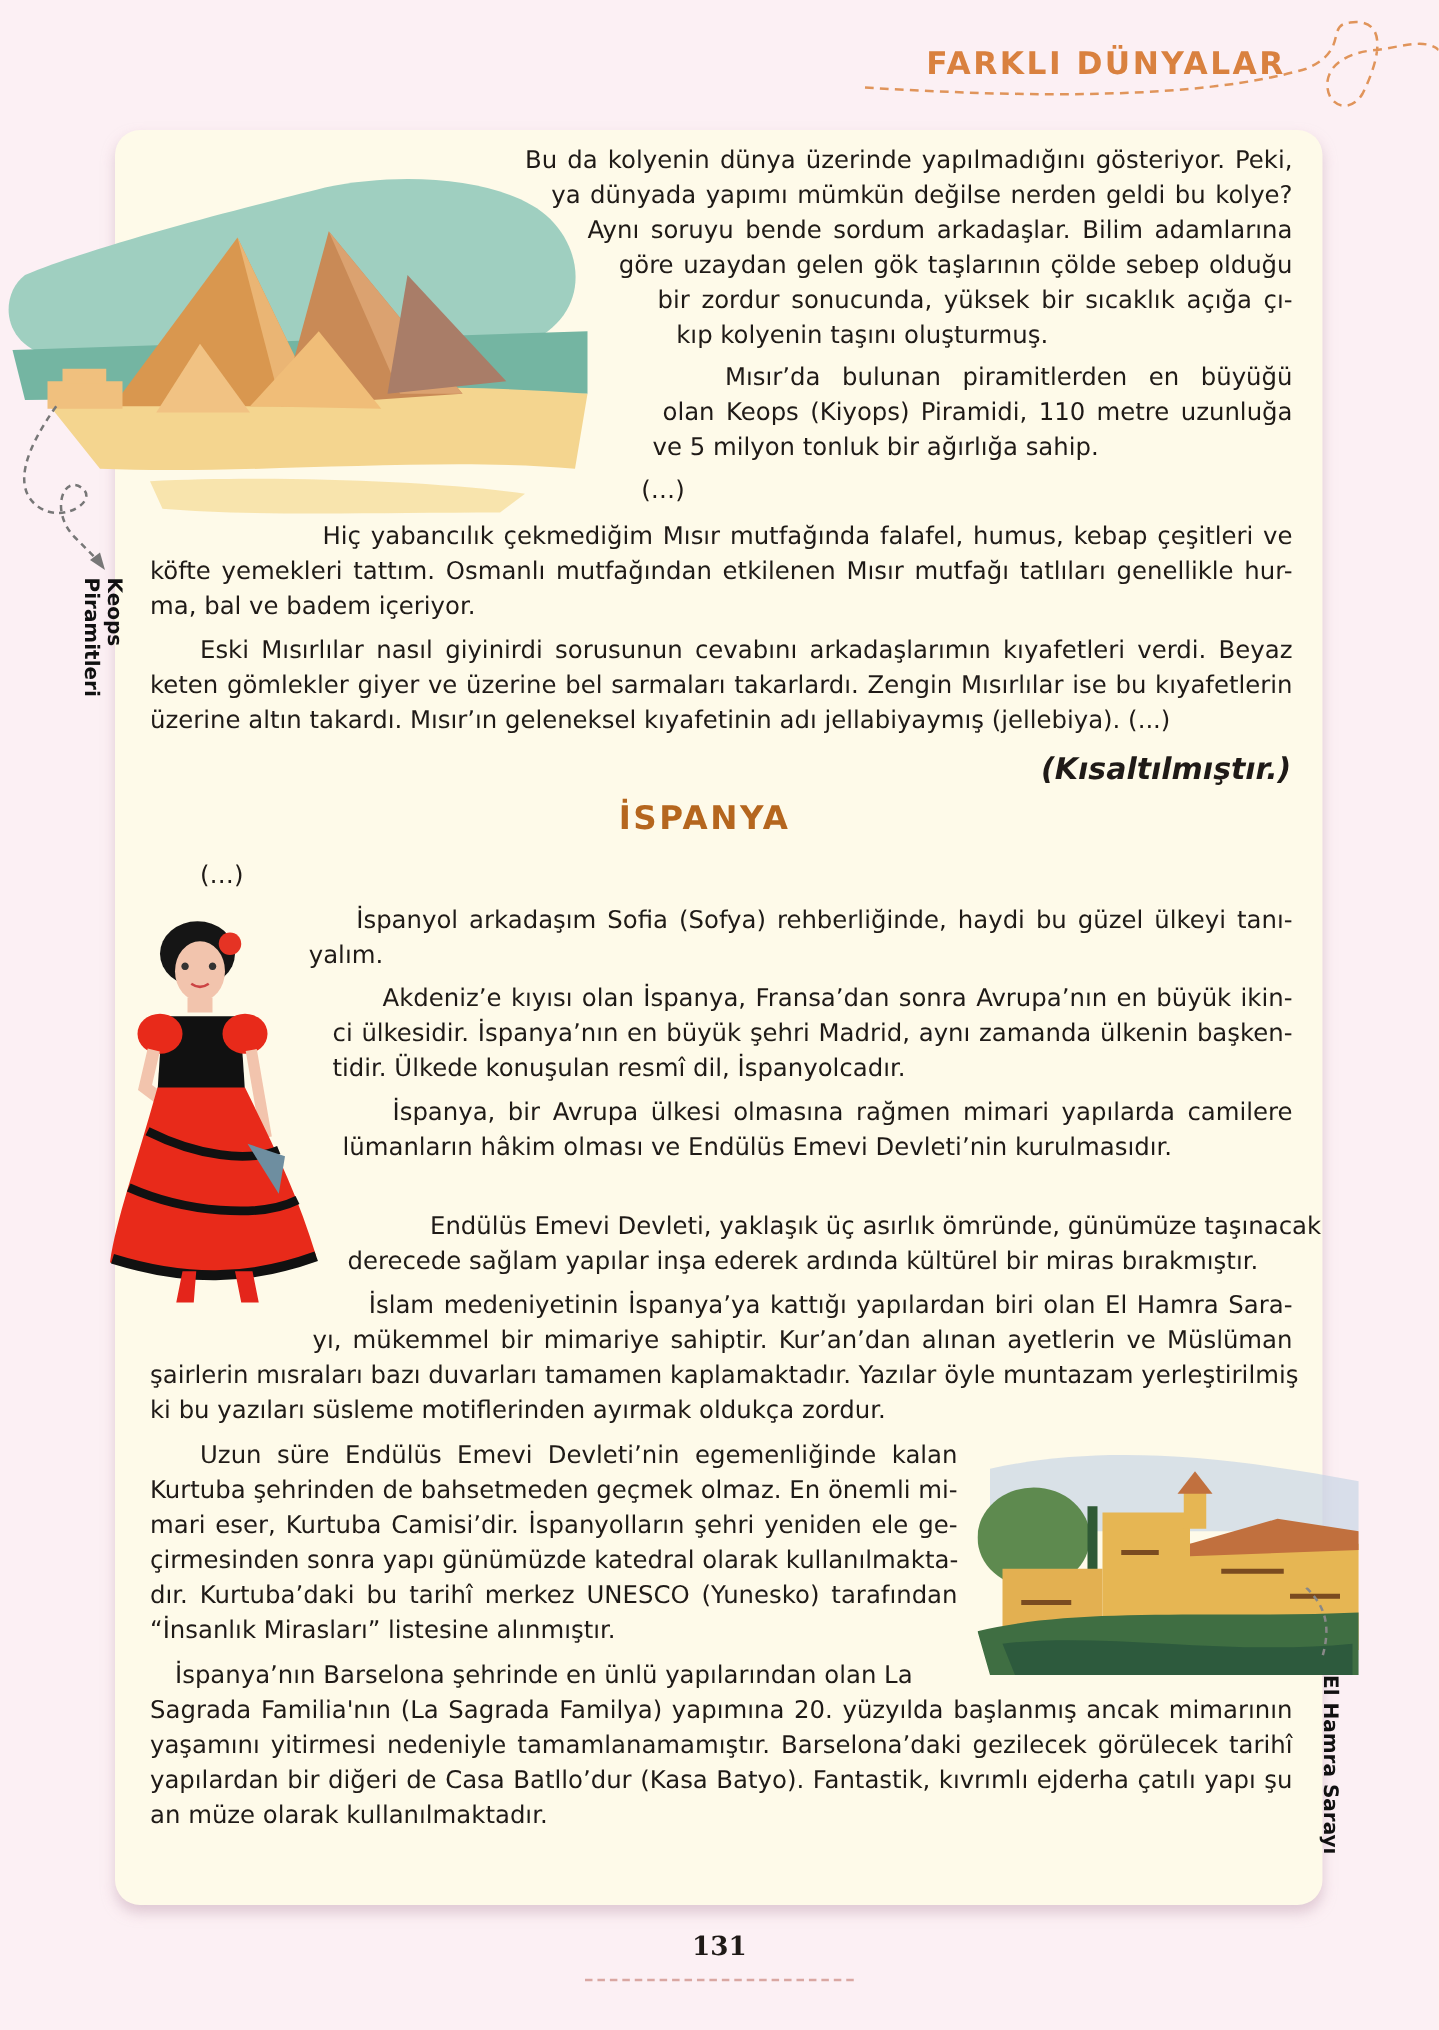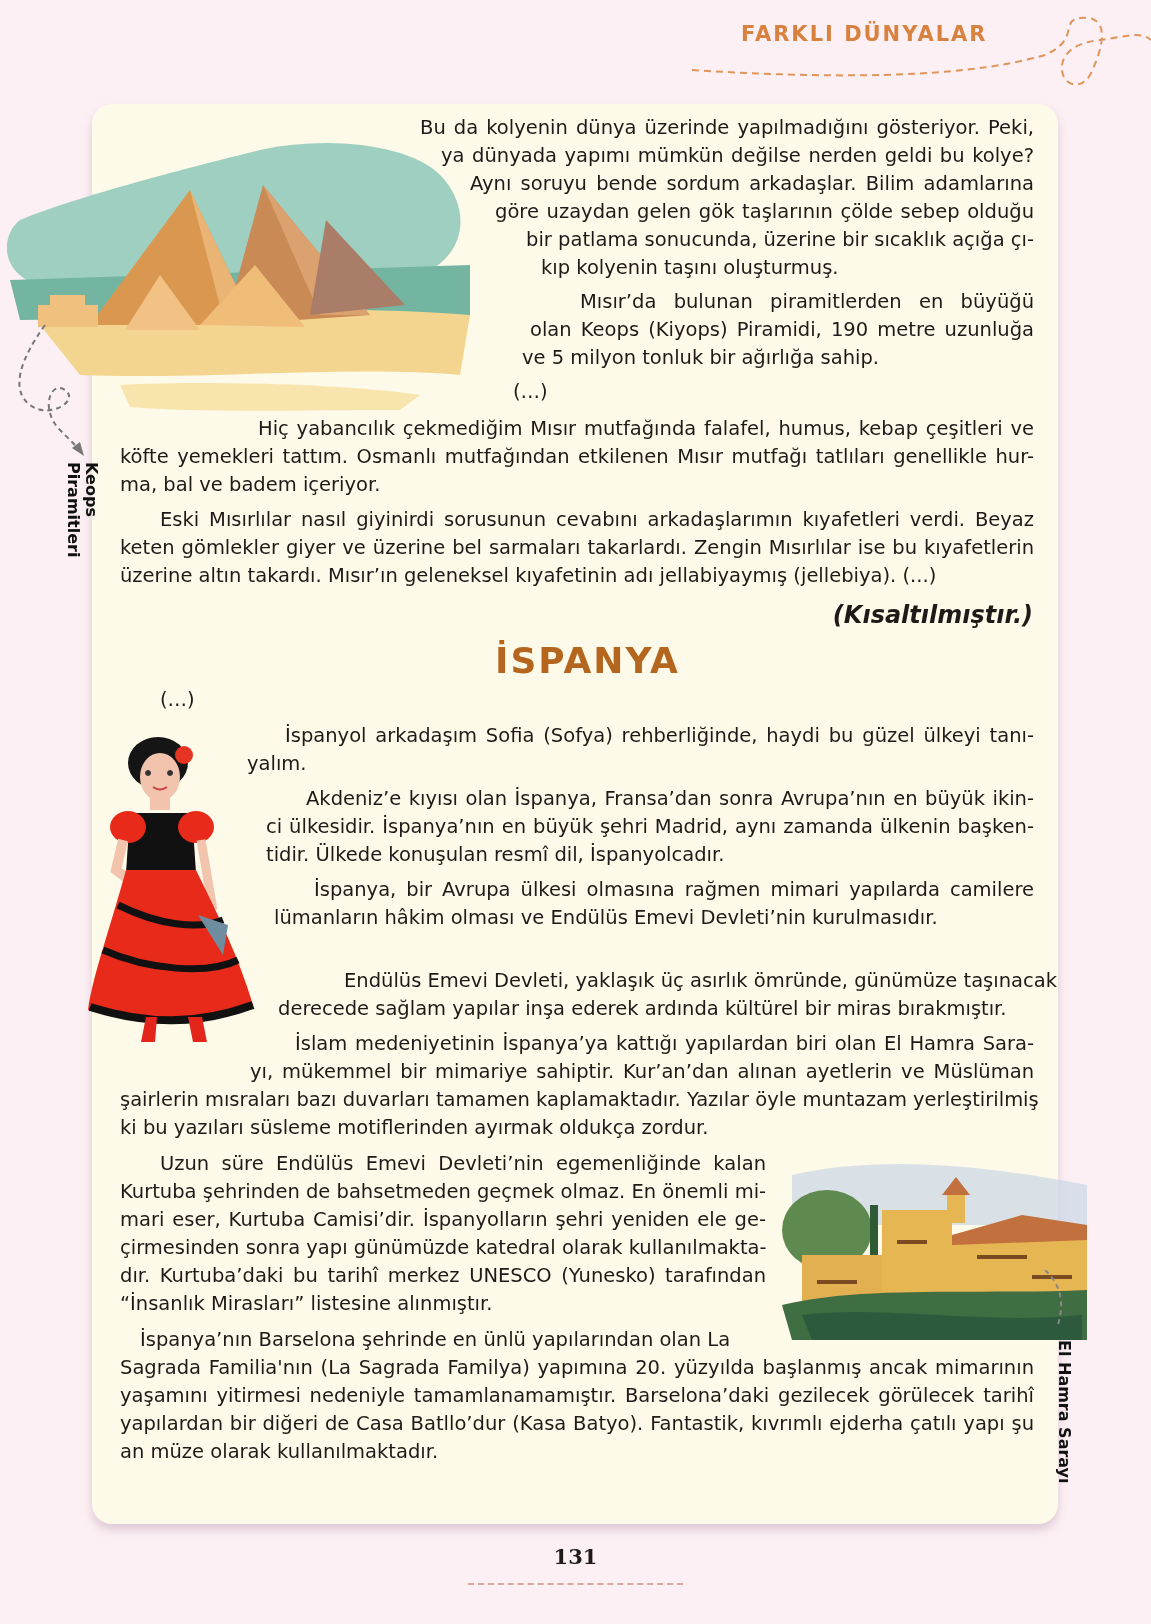--- a/index.html
+++ b/index.html
@@ -1,28 +1,28 @@
 <!DOCTYPE html>
 <html><head>
 <meta charset="utf-8">
 <style>
   html, body { margin:0; padding:0; }
   body { width:1151px; height:1624px; background:#fcf0f4; position:relative; overflow:hidden;
          font-family:"DejaVu Sans", sans-serif; color:#1f1a17; }
-  .header-title { position:absolute; left:741px; top:22px; font-family:"DejaVu Sans", sans-serif; font-weight:bold;
-         font-size:21px; letter-spacing:2px; color:#d9813f; }
+  .header-title { position:absolute; left:741px; top:36px; font-family:"DejaVu Sans", sans-serif; font-weight:bold;
+         font-size:25px; letter-spacing:2px; color:#d9813f; }
   .header-line { position:absolute; left:0; top:0; width:1151px; height:110px; pointer-events:none; }
   .card { position:absolute; left:92px; top:104px; width:966px; height:1420px; background:#fefae9;
           border-radius:20px; box-shadow:0 6px 10px rgba(200,170,185,0.55); }
   .p { position:absolute; font-size:19.5px; line-height:28px; margin:0; text-align:justify; }
   .p .ln { display:block; text-align:justify; text-align-last:justify; white-space:nowrap; }
   .p .ln.last { text-align-last:left; }
   .ellipsis { position:absolute; font-size:19.5px; }
   .credit { position:absolute; right:118px; top:600px; font-size:24px; font-weight:bold; font-style:italic; }
-  .section-title { position:absolute; left:495px; top:640px; font-size:36px; font-weight:bold; letter-spacing:2px;
+  .section-title { position:absolute; left:495px; top:640px; font-size:26px; font-weight:bold; letter-spacing:2px;
           color:#b5661e; font-family:"DejaVu Sans", sans-serif; }
   .vlabel { position:absolute; writing-mode:vertical-rl; font-weight:bold; font-size:16px; color:#111; line-height:18px; }
   .page-num { position:absolute; left:0; width:1151px; top:1544px; text-align:center; font-family:"DejaVu Serif", serif;
           font-weight:bold; font-size:21px; }
   .pnum-line { position:absolute; left:468px; top:1583px; width:215px; border-top:2px dashed #d9a7a2; }
   svg { display:block; }
 </style>
 </head>
 <body>
 
@@ -55,26 +55,26 @@
 
 <div class="vlabel" style="left:64px;top:462px;">
   <span>Keops</span><br><span>Piramitleri</span>
 </div>
 
 <div class="p" style="top:114px;left:0;width:1034px;">
   <span class="ln" style="margin-left:420px;">Bu da kolyenin dünya üzerinde yapılmadığını gösteriyor. Peki,</span>
   <span class="ln" style="margin-left:441px;">ya dünyada yapımı mümkün değilse nerden geldi bu kolye?</span>
   <span class="ln" style="margin-left:470px;">Aynı soruyu bende sordum arkadaşlar. Bilim adamlarına</span>
   <span class="ln" style="margin-left:495px;">göre uzaydan gelen gök taşlarının çölde sebep olduğu</span>
-  <span class="ln" style="margin-left:526px;">bir patlama sonucunda, üzerine bir sıcaklık açığa çı-</span>
+  <span class="ln" style="margin-left:526px;">bir zordur sonucunda, yüksek bir sıcaklık açığa çı-</span>
   <span class="ln last" style="margin-left:541px;">kıp kolyenin taşını oluşturmuş.</span>
 </div>
 <div class="p" style="top:288px;left:0;width:1034px;">
   <span class="ln" style="margin-left:580px;">Mısır’da bulunan piramitlerden en büyüğü</span>
-  <span class="ln" style="margin-left:530px;">olan Keops (Kiyops) Piramidi, 190 metre uzunluğa</span>
+  <span class="ln" style="margin-left:530px;">olan Keops (Kiyops) Piramidi, 110 metre uzunluğa</span>
   <span class="ln last" style="margin-left:522px;">ve 5 milyon tonluk bir ağırlığa sahip.</span>
 </div>
 <div class="ellipsis" style="left:513px;top:380px;">(…)</div>
 
 <div class="p" style="top:415px;left:120px;width:914px;">
   <span class="ln" style="margin-left:138px;">Hiç yabancılık çekmediğim Mısır mutfağında falafel, humus, kebap çeşitleri ve</span>
   <span class="ln">köfte yemekleri tattım. Osmanlı mutfağından etkilenen Mısır mutfağı tatlıları genellikle hur-</span>
   <span class="ln last">ma, bal ve badem içeriyor.</span>
 </div>
 <div class="p" style="top:506px;left:120px;width:914px;">

